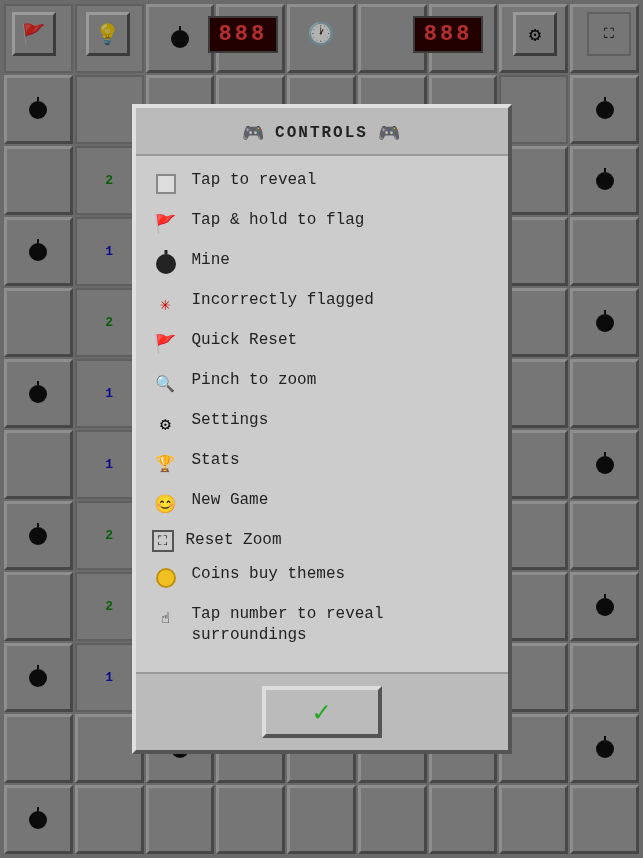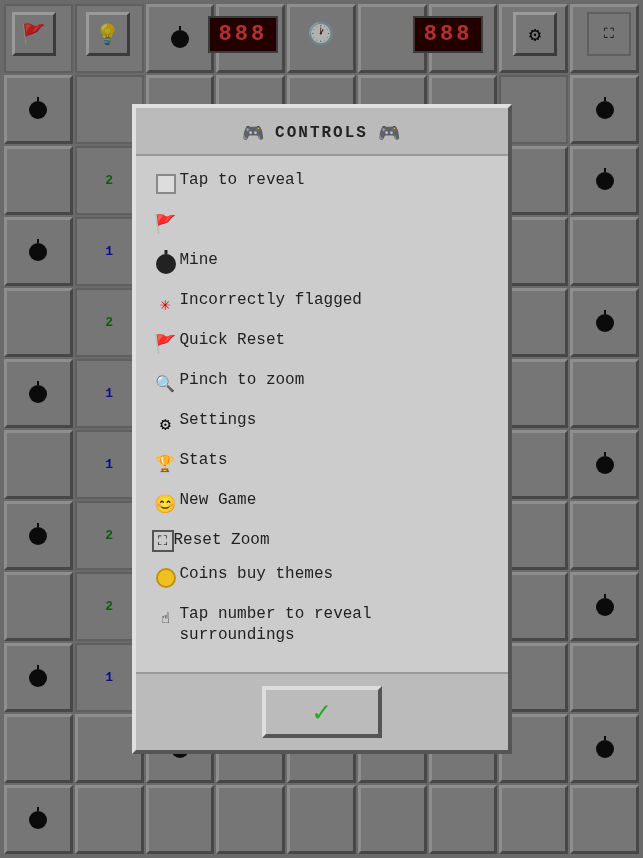--- a/index.html
+++ b/index.html
@@ -153,20 +153,21 @@
 
     .modal-body {
       padding: 14px 16px;
       background: #ccc;
     }
 
     .control-item {
       display: flex;
       align-items: flex-start;
       margin-bottom: 12px;
+      gap: 12px;
     }
 
     .control-icon {
       width: 28px;
       height: 28px;
       flex-shrink: 0;
       display: flex;
       align-items: center;
       justify-content: center;
       font-size: 18px;
@@ -435,20 +436,21 @@
 
       <div class="control-item">
         <div class="control-icon">
           <div class="icon-square"></div>
         </div>
         <span class="control-label">Tap to reveal</span>
       </div>
 
       <div class="control-item">
         <div class="control-icon" style="font-size:18px">🚩</div>
+        <span class="control-label">Tap &amp; hold to flag</span>
       </div>
 
       <div class="control-item">
         <div class="control-icon">
           <div class="icon-mine"></div>
         </div>
         <span class="control-label">Mine</span>
       </div>
 
       <div class="control-item">

